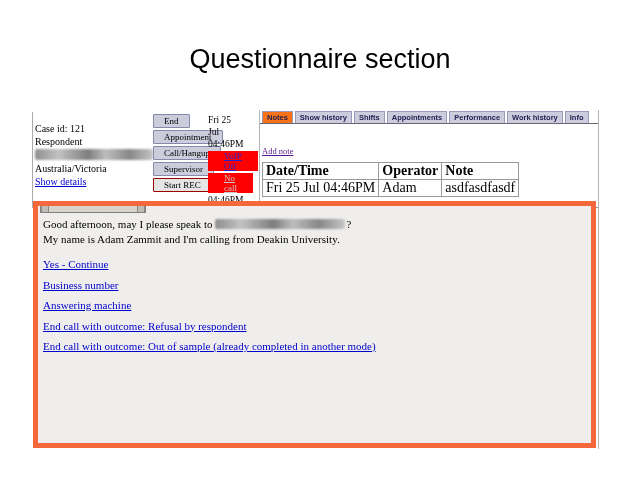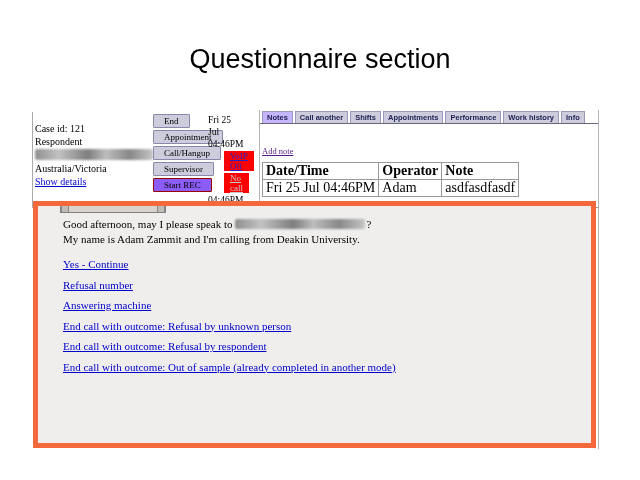--- a/index.html
+++ b/index.html
@@ -28,51 +28,51 @@
   .case-redact{width:118px;height:11px;margin:1px 0 2px 0;}
   .link-blue{color:#0000cc;}
 
   
   .btn-col{position:absolute;left:121px;top:4px;display:flex;flex-direction:column;gap:2px;align-items:flex-start;}
   .ctl-btn{
     font-family:"Liberation Serif", serif;font-size:9px;color:#000;
     background:#ccccdd;border:1px solid #8888aa;border-radius:1px;
     padding:1px 10px;line-height:10px;white-space:nowrap;
   }
-  .ctl-btn.rec{background:#8b5cf6;border-color:#990000;}
+  .ctl-btn.rec{background:#e5e5e5;border-color:#990000;}
 
   
   .status-col{position:absolute;left:176px;top:4px;width:32px;font-size:9.5px;line-height:12px;}
-  .chip{display:inline-block;background:#ff0000;padding:0 6px;margin:1px 16px;line-height:10px;}
+  .chip{display:inline-block;background:#ff0000;padding:0 16px;margin:1px 0;line-height:10px;}
   .chip a{color:#2222cc;font-size:9px;}
   .chip .dim{color:#c8c8c8;font-size:9px;text-decoration:underline;}
 
   
   .right-panel{position:absolute;left:227px;top:0;width:339px;height:98px;
                border-left:1px solid #b5b5b5;border-bottom:1px solid #999;box-sizing:border-box;}
   .tabbar{display:flex;gap:2px;align-items:flex-end;padding-left:2px;height:13px;
           border-bottom:1px solid #667;
           font-family:"Liberation Sans", sans-serif;font-size:7.5px;font-weight:bold;color:#222255;}
   .tab{background:#ccccdd;border:1px solid #9999bb;border-bottom:none;
        padding:1px 4px 1px 4px;white-space:nowrap;line-height:9px;}
-  .tab.active{background:#c4b5fd;}
+  .tab.active{background:#f97316;}
   .notes-body{padding:16px 0 0 2px;}
   .add-note{color:#551a8b;font-size:8.5px;}
   .notes-table{border-collapse:collapse;margin-top:4px;font-size:14px;}
   .notes-table th,.notes-table td{border:1px solid #999;padding:0 3px;height:13px;
     font-weight:normal;text-align:left;white-space:nowrap;}
   .notes-table th{font-weight:bold;}
   .col-dt{min-width:64px;}  .col-op{min-width:34px;}  .col-note{min-width:40px;}
 
   
   .orange-box{
     position:absolute;left:1px;top:91px;width:563px;height:247px;box-sizing:border-box;
     border:5px solid #f4683c;background:#efeeec;z-index:5;overflow:hidden;
   }
-  .q-content{position:relative;width:100%;height:100%;margin-left:20px;}
+  .q-content{position:relative;width:100%;height:100%;}
   .partial-scrollbar{position:absolute;left:2px;top:-1px;width:104px;height:6px;
     background:#d8d4cc;border:1px solid #808080;display:flex;justify-content:space-between;}
   .sb-arrow{width:6px;height:6px;background:#c0bcb4;border-left:1px solid #888;border-right:1px solid #888;}
   .greeting{position:absolute;left:5px;top:11px;font-size:11px;line-height:15px;white-space:nowrap;}
   .q-redact{display:inline-block;width:130px;height:10px;vertical-align:-1px;margin:0 2px;}
   .q-links{position:absolute;left:5px;top:53px;}
   .q-links a{display:block;color:#0000cc;font-size:11px;line-height:11px;margin-bottom:9.5px;white-space:nowrap;}
 </style>
 </head>
 <body>
@@ -103,21 +103,21 @@
     <div>Fri 25 Jul</div>
     <div>04:46PM</div>
     <div class="chip"><a>VoIP Off</a></div>
     <div class="chip"><span class="dim">No call</span></div>
     <div>04:46PM</div>
   </div>
 
   <div class="right-panel">
     <div class="tabbar">
       <span class="tab active">Notes</span>
-      <span class="tab">Call another</span>
+      <span class="tab">Show history</span>
       <span class="tab">Shifts</span>
       <span class="tab">Appointments</span>
       <span class="tab">Performance</span>
       <span class="tab">Work history</span>
       <span class="tab">Info</span>
     </div>
     <div class="notes-body">
       <a class="add-note">Add note</a>
       <table class="notes-table">
         <tbody>
@@ -142,21 +142,20 @@
         <span class="sb-arrow"></span>
         <span class="sb-arrow"></span>
       </div>
       <div class="greeting">
         <span>Good afternoon, may I please speak to</span><span class="redact q-redact"></span><span>?</span>
         <br>
         <span>My name is Adam Zammit and I'm calling from Deakin University.</span>
       </div>
       <div class="q-links">
         <a>Yes - Continue</a>
-        <a>Refusal number</a>
+        <a>Business number</a>
         <a>Answering machine</a>
-        <a>End call with outcome: Refusal by unknown person</a>
         <a>End call with outcome: Refusal by respondent</a>
         <a>End call with outcome: Out of sample (already completed in another mode)</a>
       </div>
     </div>
   </div>
 </div>
 
 </body></html>

